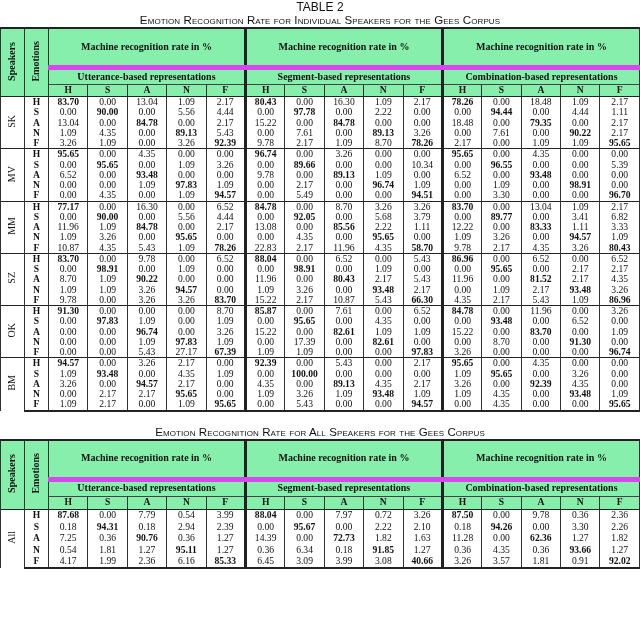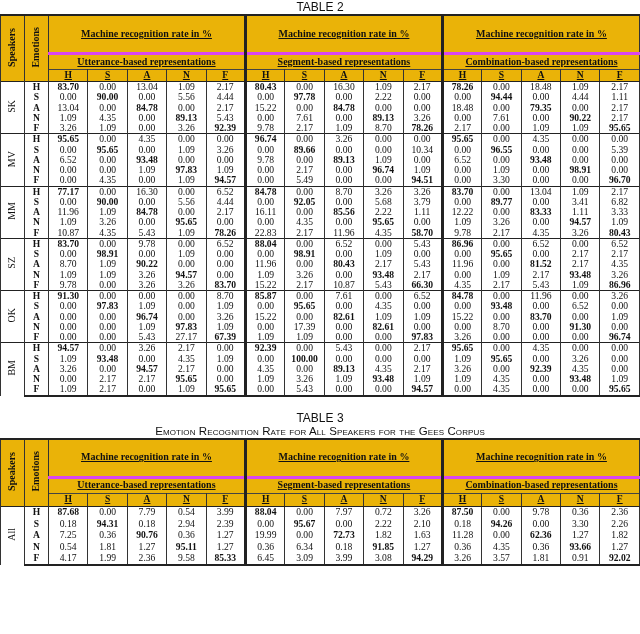--- a/index.html
+++ b/index.html
@@ -2,42 +2,43 @@
 <html><head>
 <meta charset="utf-8">
 <style>
   html,body{margin:0;padding:0;background:#fff;}
   body{width:640px;height:634px;overflow:hidden;font-family:"Liberation Serif",serif;color:#111;}
   .caption{text-align:center;font-family:"Liberation Sans",sans-serif;}
   .cap-num{font-size:12px;line-height:13px;margin-top:1px;}
   .cap-title{font-size:11.5px;line-height:13px;font-variant:small-caps;letter-spacing:0.1px;}
   table{border-collapse:collapse;width:640px;table-layout:fixed;}
   td,th{font-size:9.6px;text-align:center;padding:0;line-height:10.2px;border-left:1px solid #333;border-right:1px solid #333;}
-  th{background:#eab308;font-weight:bold;text-decoration:underline;}
+  th{background:#86efac;font-weight:bold;}
   .hdr-main{height:36px;font-size:10px;border-top:2px solid #222;}
-  .hdr-sub{height:14px;font-size:10px;border-top:3px solid #d946ef;}
+  .hdr-sub{height:14px;font-size:10px;border-top:5px solid #d946ef;}
   .hdr-col{height:11px;border-top:1px solid #444;border-bottom:1px solid #222;}
   .vert{writing-mode:vertical-rl;transform:rotate(180deg);font-size:10px;font-weight:bold;white-space:nowrap;display:inline-block;}
   .spk{font-size:10px;}
   .spk span{writing-mode:vertical-rl;transform:rotate(180deg);display:inline-block;}
   .emo{font-weight:bold;font-size:9.6px;}
   .b{font-weight:bold;}
   .thick-l{border-left:3px solid #222;}
   .group-top td{border-top:1px solid #222;}
   .tbl-end td{border-bottom:2px solid #222;}
   .gap{height:14px;}
   .t2 td{height:10.25px;}
   .t3 td{height:11.5px;}
   .t3 .hdr-col{height:12px;}
 </style>
 </head>
 <body>
 
 <div class="caption">
   <div class="cap-num">TABLE 2</div>
+  <div class="cap-title">Emotion Recognition Rate for Individual Speakers for the Gees Corpus</div>
 </div>
 <table class="t2" id="t2">
     <colgroup>
       <col style="width:24px">
       <col style="width:24px">
       <col>
       <col>
       <col>
       <col>
       <col>
@@ -301,21 +302,21 @@
         <td class="">3.41</td>
         <td class="">6.82</td>
       </tr>
       <tr class="">
         <td class="emo">A</td>
         <td class="">11.96</td>
         <td class="">1.09</td>
         <td class=" b">84.78</td>
         <td class="">0.00</td>
         <td class="">2.17</td>
-        <td class="thick-l">16.11</td>
+        <td class="thick-l">13.08</td>
         <td class="">0.00</td>
         <td class=" b">85.56</td>
         <td class="">2.22</td>
         <td class="">1.11</td>
         <td class="thick-l">12.22</td>
         <td class="">0.00</td>
         <td class=" b">83.33</td>
         <td class="">1.11</td>
         <td class="">3.33</td>
       </tr>
@@ -627,21 +628,20 @@
         <td class="">0.00</td>
         <td class="">0.00</td>
         <td class=" b">95.65</td>
       </tr>
     </tbody>
   </table>
 
 <div class="gap"></div>
 
 <div class="caption">
-  <div class="cap-num">TABLE 3</div>
   <div class="cap-title">Emotion Recognition Rate for All Speakers for the Gees Corpus</div>
 </div>
 <table class="t3" id="t3">
     <colgroup>
       <col style="width:24px">
       <col style="width:24px">
       <col>
       <col>
       <col>
       <col>
@@ -724,21 +724,21 @@
         <td class="">3.30</td>
         <td class="">2.26</td>
       </tr>
       <tr class="">
         <td class="emo">A</td>
         <td class="">7.25</td>
         <td class="">0.36</td>
         <td class=" b">90.76</td>
         <td class="">0.36</td>
         <td class="">1.27</td>
-        <td class="thick-l">19.99</td>
+        <td class="thick-l">14.39</td>
         <td class="">0.00</td>
         <td class=" b">72.73</td>
         <td class="">1.82</td>
         <td class="">1.63</td>
         <td class="thick-l">11.28</td>
         <td class="">0.00</td>
         <td class=" b">62.36</td>
         <td class="">1.27</td>
         <td class="">1.82</td>
       </tr>
@@ -758,27 +758,27 @@
         <td class="">4.35</td>
         <td class="">0.36</td>
         <td class=" b">93.66</td>
         <td class="">1.27</td>
       </tr>
       <tr class="tbl-end">
         <td class="emo">F</td>
         <td class="">4.17</td>
         <td class="">1.99</td>
         <td class="">2.36</td>
-        <td class="">9.58</td>
+        <td class="">6.16</td>
         <td class=" b">85.33</td>
         <td class="thick-l">6.45</td>
         <td class="">3.09</td>
         <td class="">3.99</td>
         <td class="">3.08</td>
-        <td class=" b">94.29</td>
+        <td class=" b">40.66</td>
         <td class="thick-l">3.26</td>
         <td class="">3.57</td>
         <td class="">1.81</td>
         <td class="">0.91</td>
         <td class=" b">92.02</td>
       </tr>
     </tbody>
   </table>
 
 </body></html>

